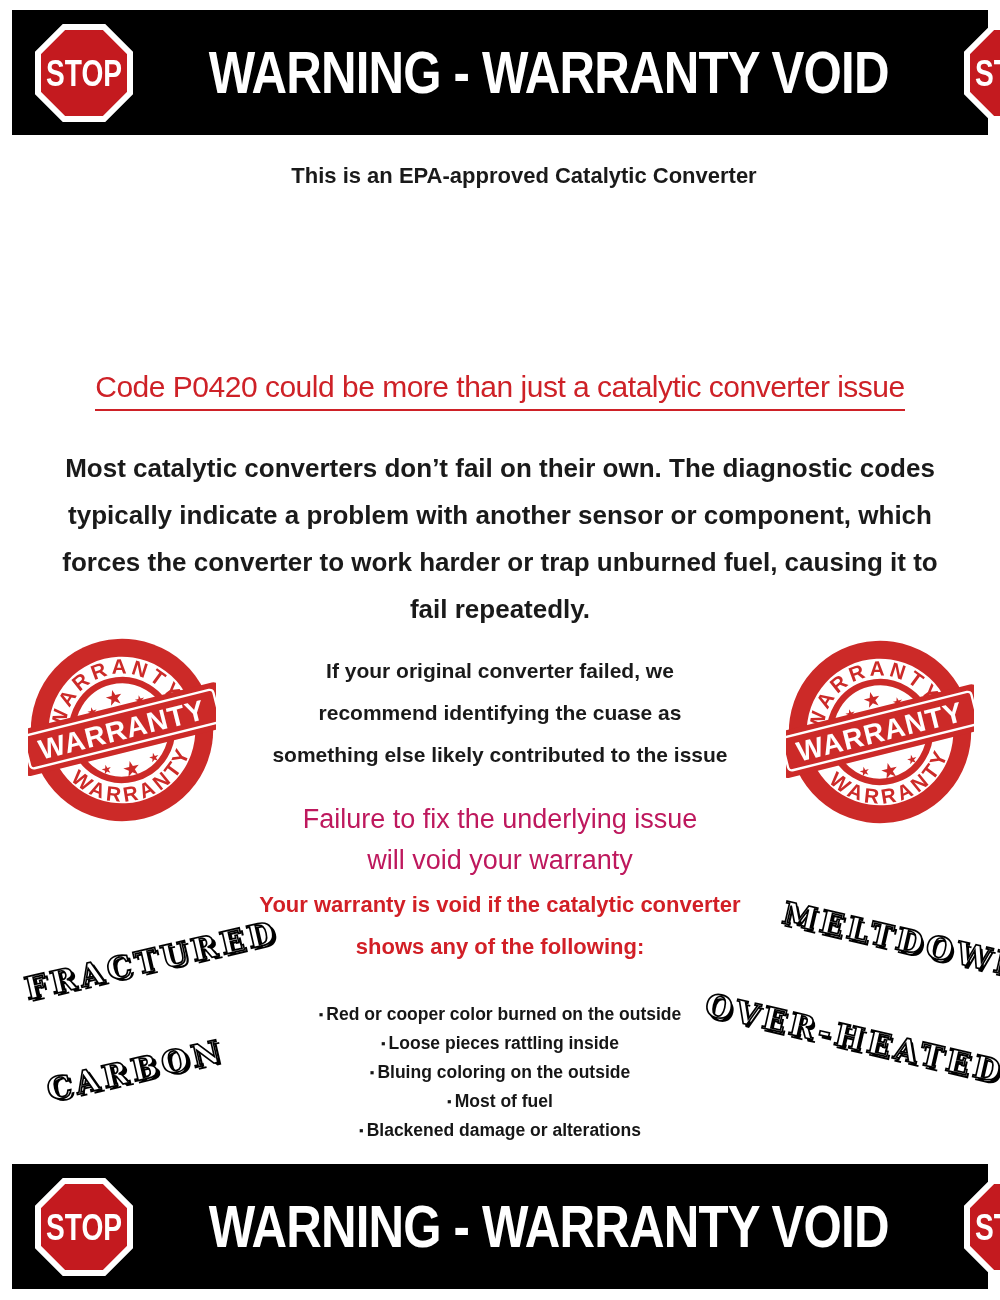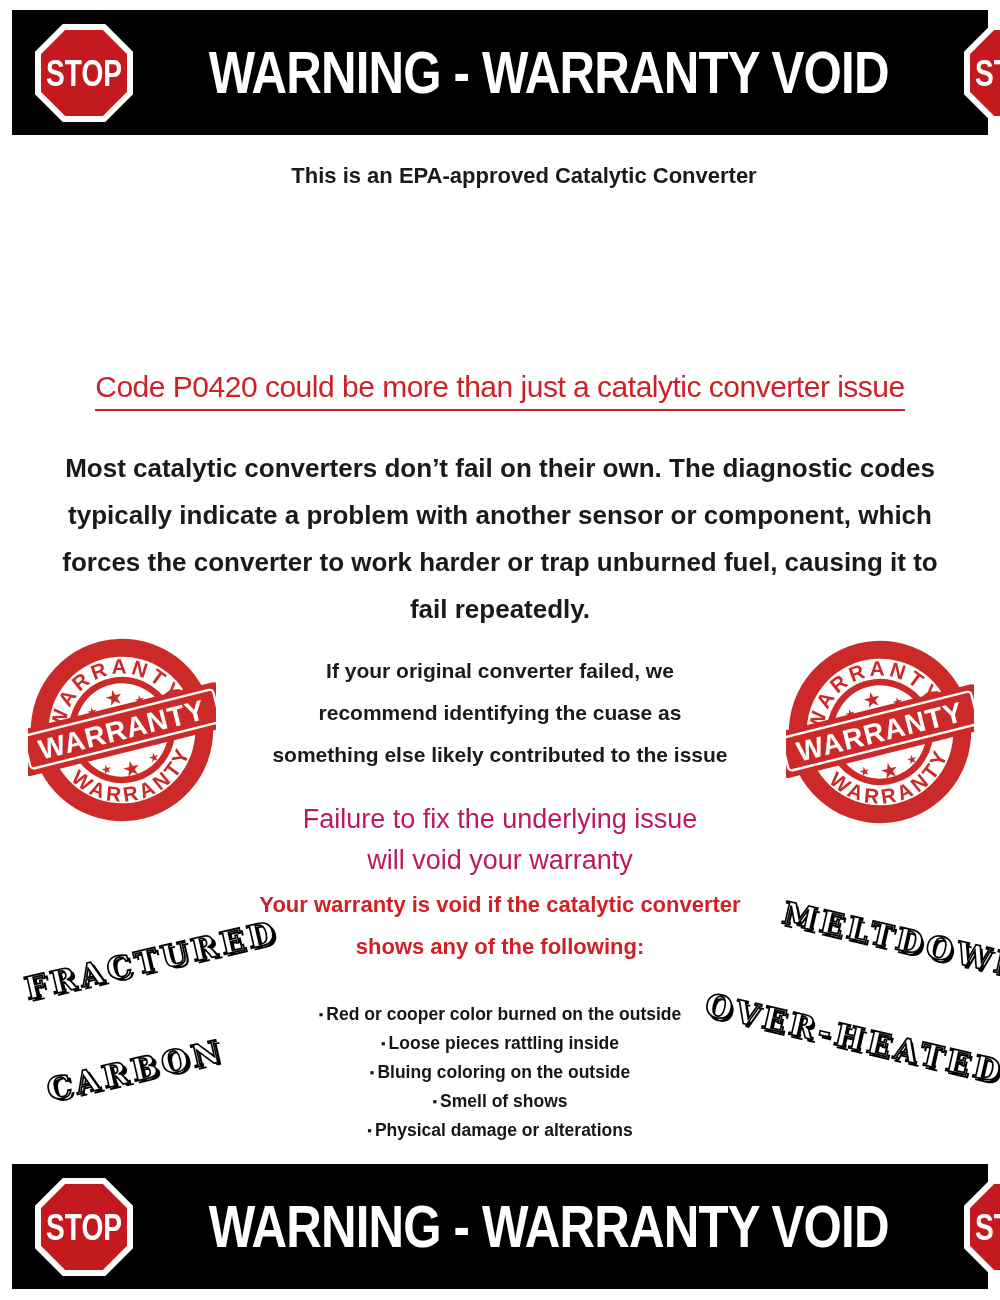--- a/index.html
+++ b/index.html
@@ -165,22 +165,22 @@
   <div class="center-text failure">Failure to fix the underlying issue
 will void your warranty</div>
 
   <div class="center-text void-heading">Your warranty is void if the catalytic converter
 shows any of the following:</div>
 
   <div class="conditions">
     <div class="condition">Red or cooper color burned on the outside</div>
     <div class="condition">Loose pieces rattling inside</div>
     <div class="condition">Bluing coloring on the outside</div>
-    <div class="condition">Smell of shows</div>
-    <div class="condition">Physical damage or alterations</div>
+    <div class="condition">Most of fuel</div>
+    <div class="condition">Blackened damage or alterations</div>
   </div>
 
   <div class="damage-word fractured">FRACTURED</div>
   <div class="damage-word carbon">CARBON</div>
   <div class="damage-word meltdown">MELTDOWN</div>
   <div class="damage-word overheated">OVER-HEATED</div>
 
   <div class="banner bottom">
     <svg class="stop-svg" viewBox="0 0 100 100">
       <polygon points="30,4 70,4 96,30 96,70 70,96 30,96 4,70 4,30" fill="#c41a1f" stroke="#ffffff" stroke-width="6"></polygon>

